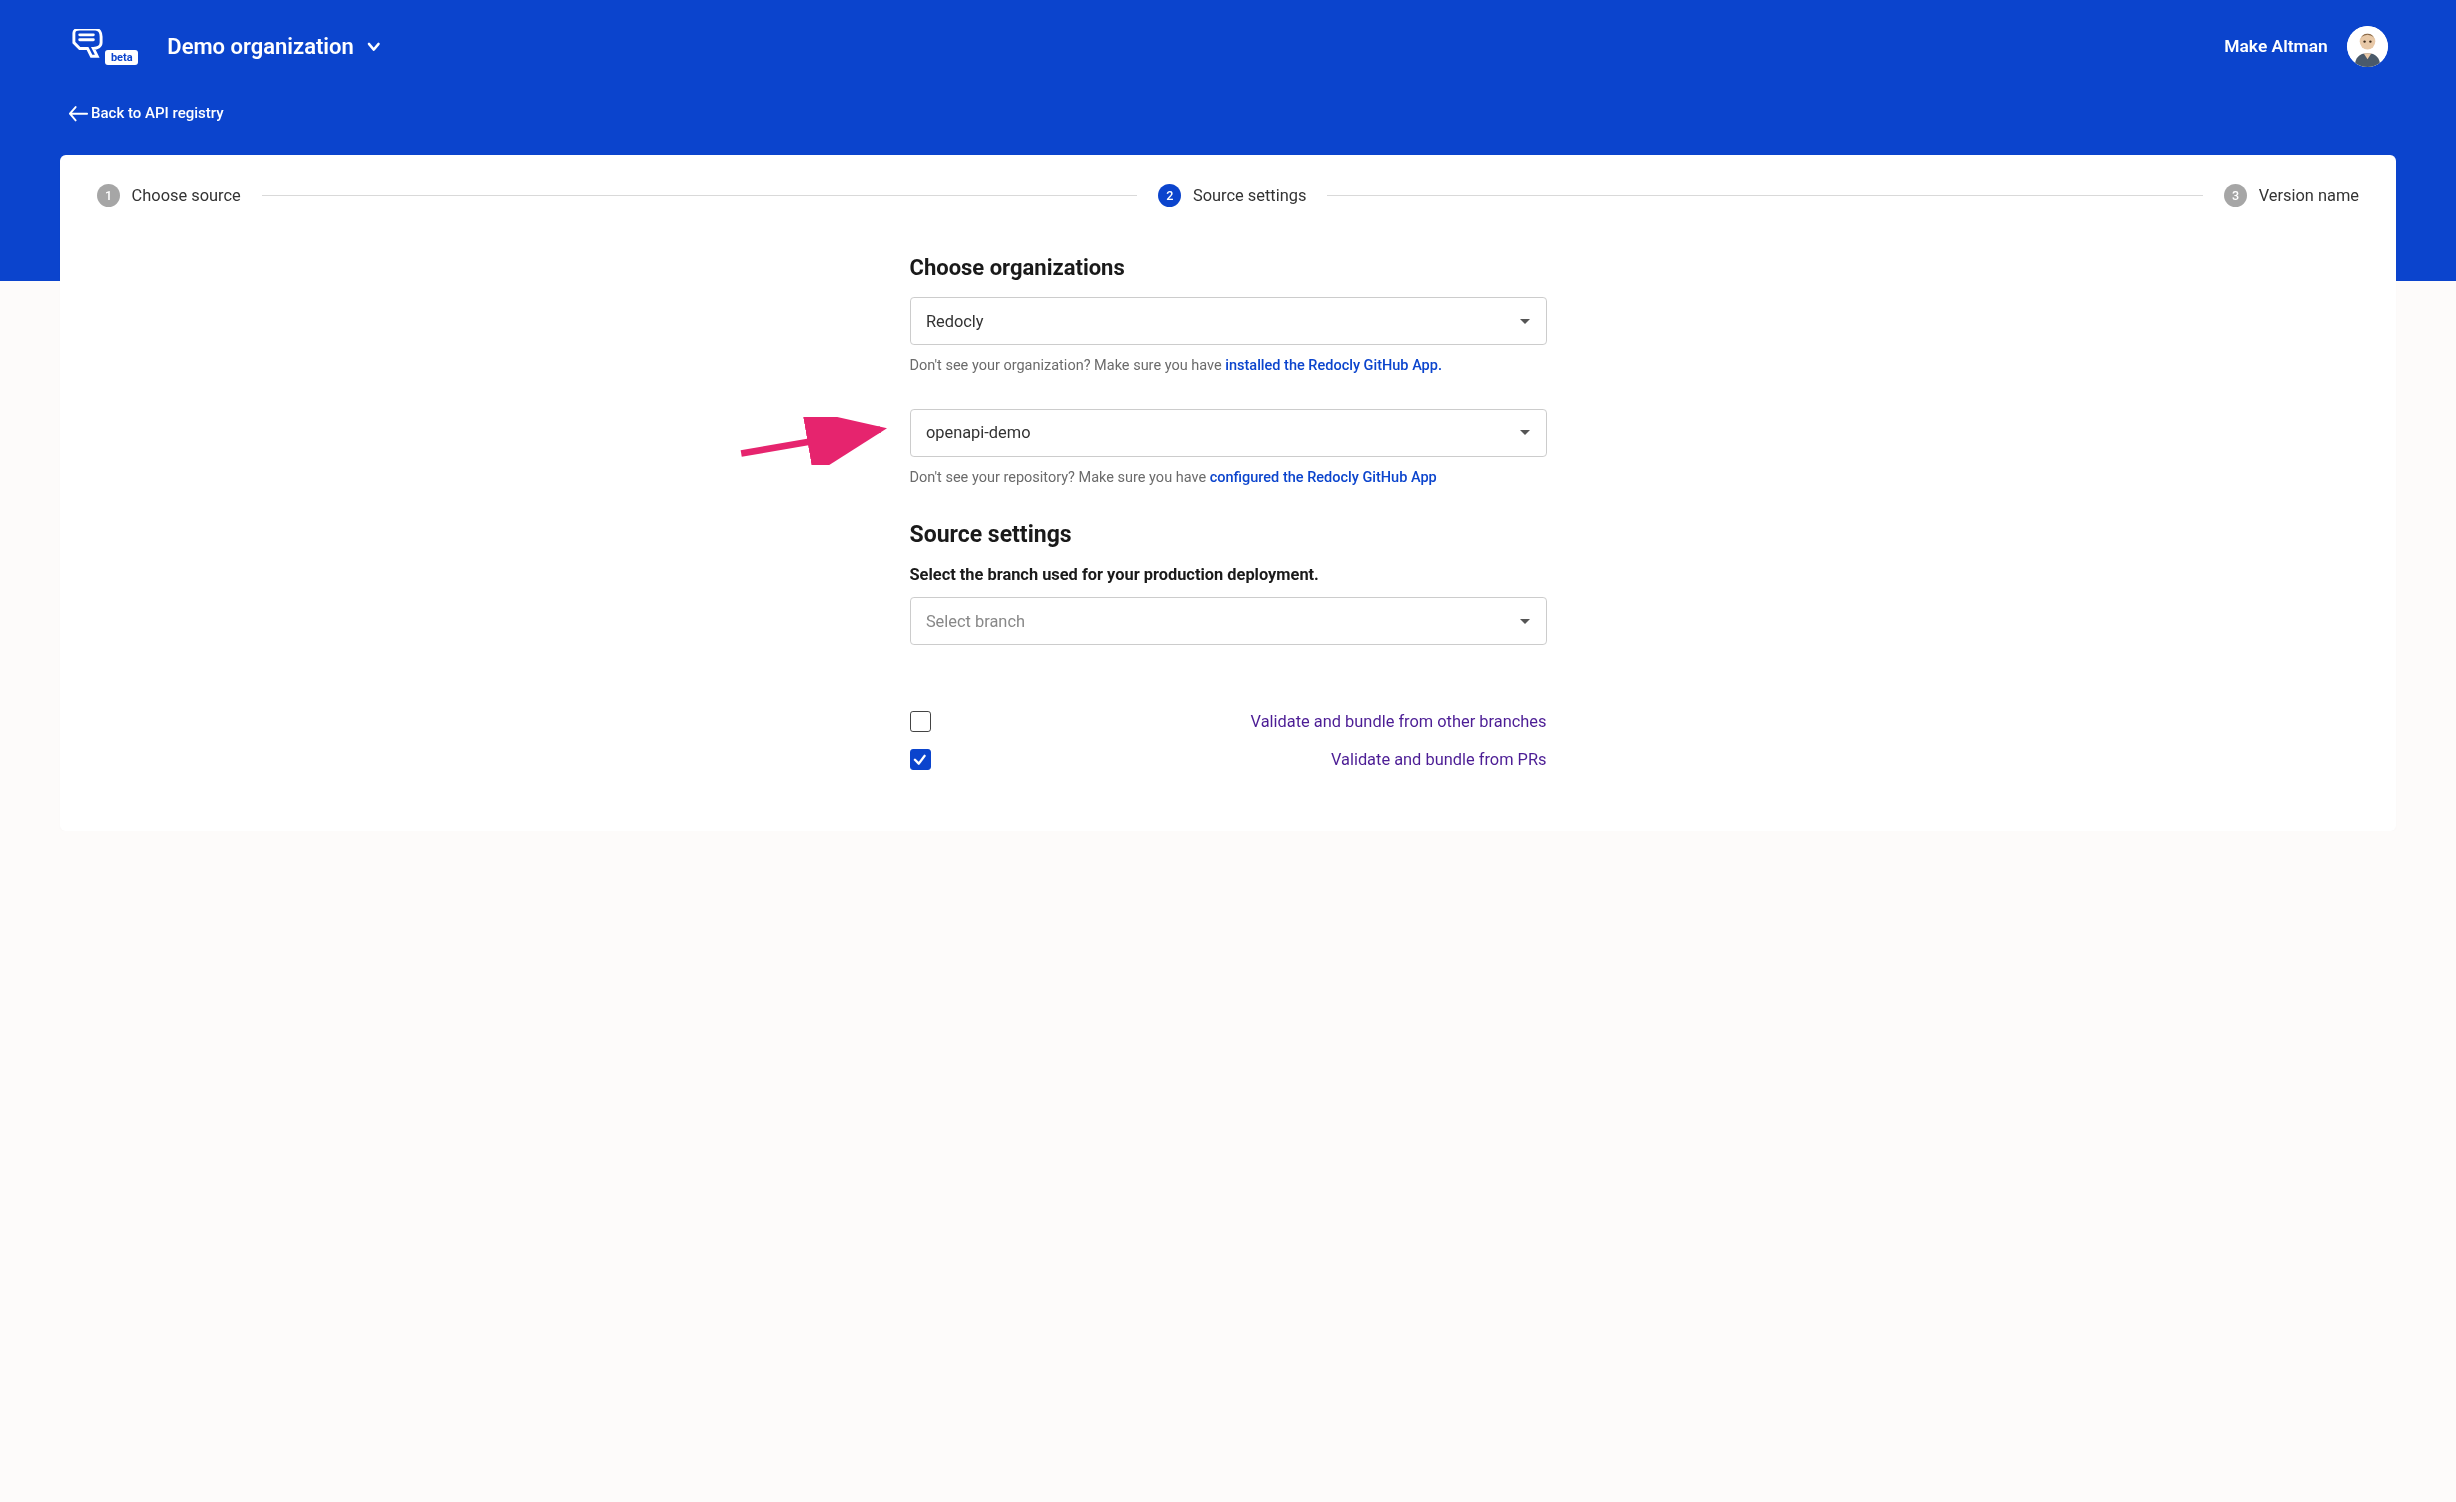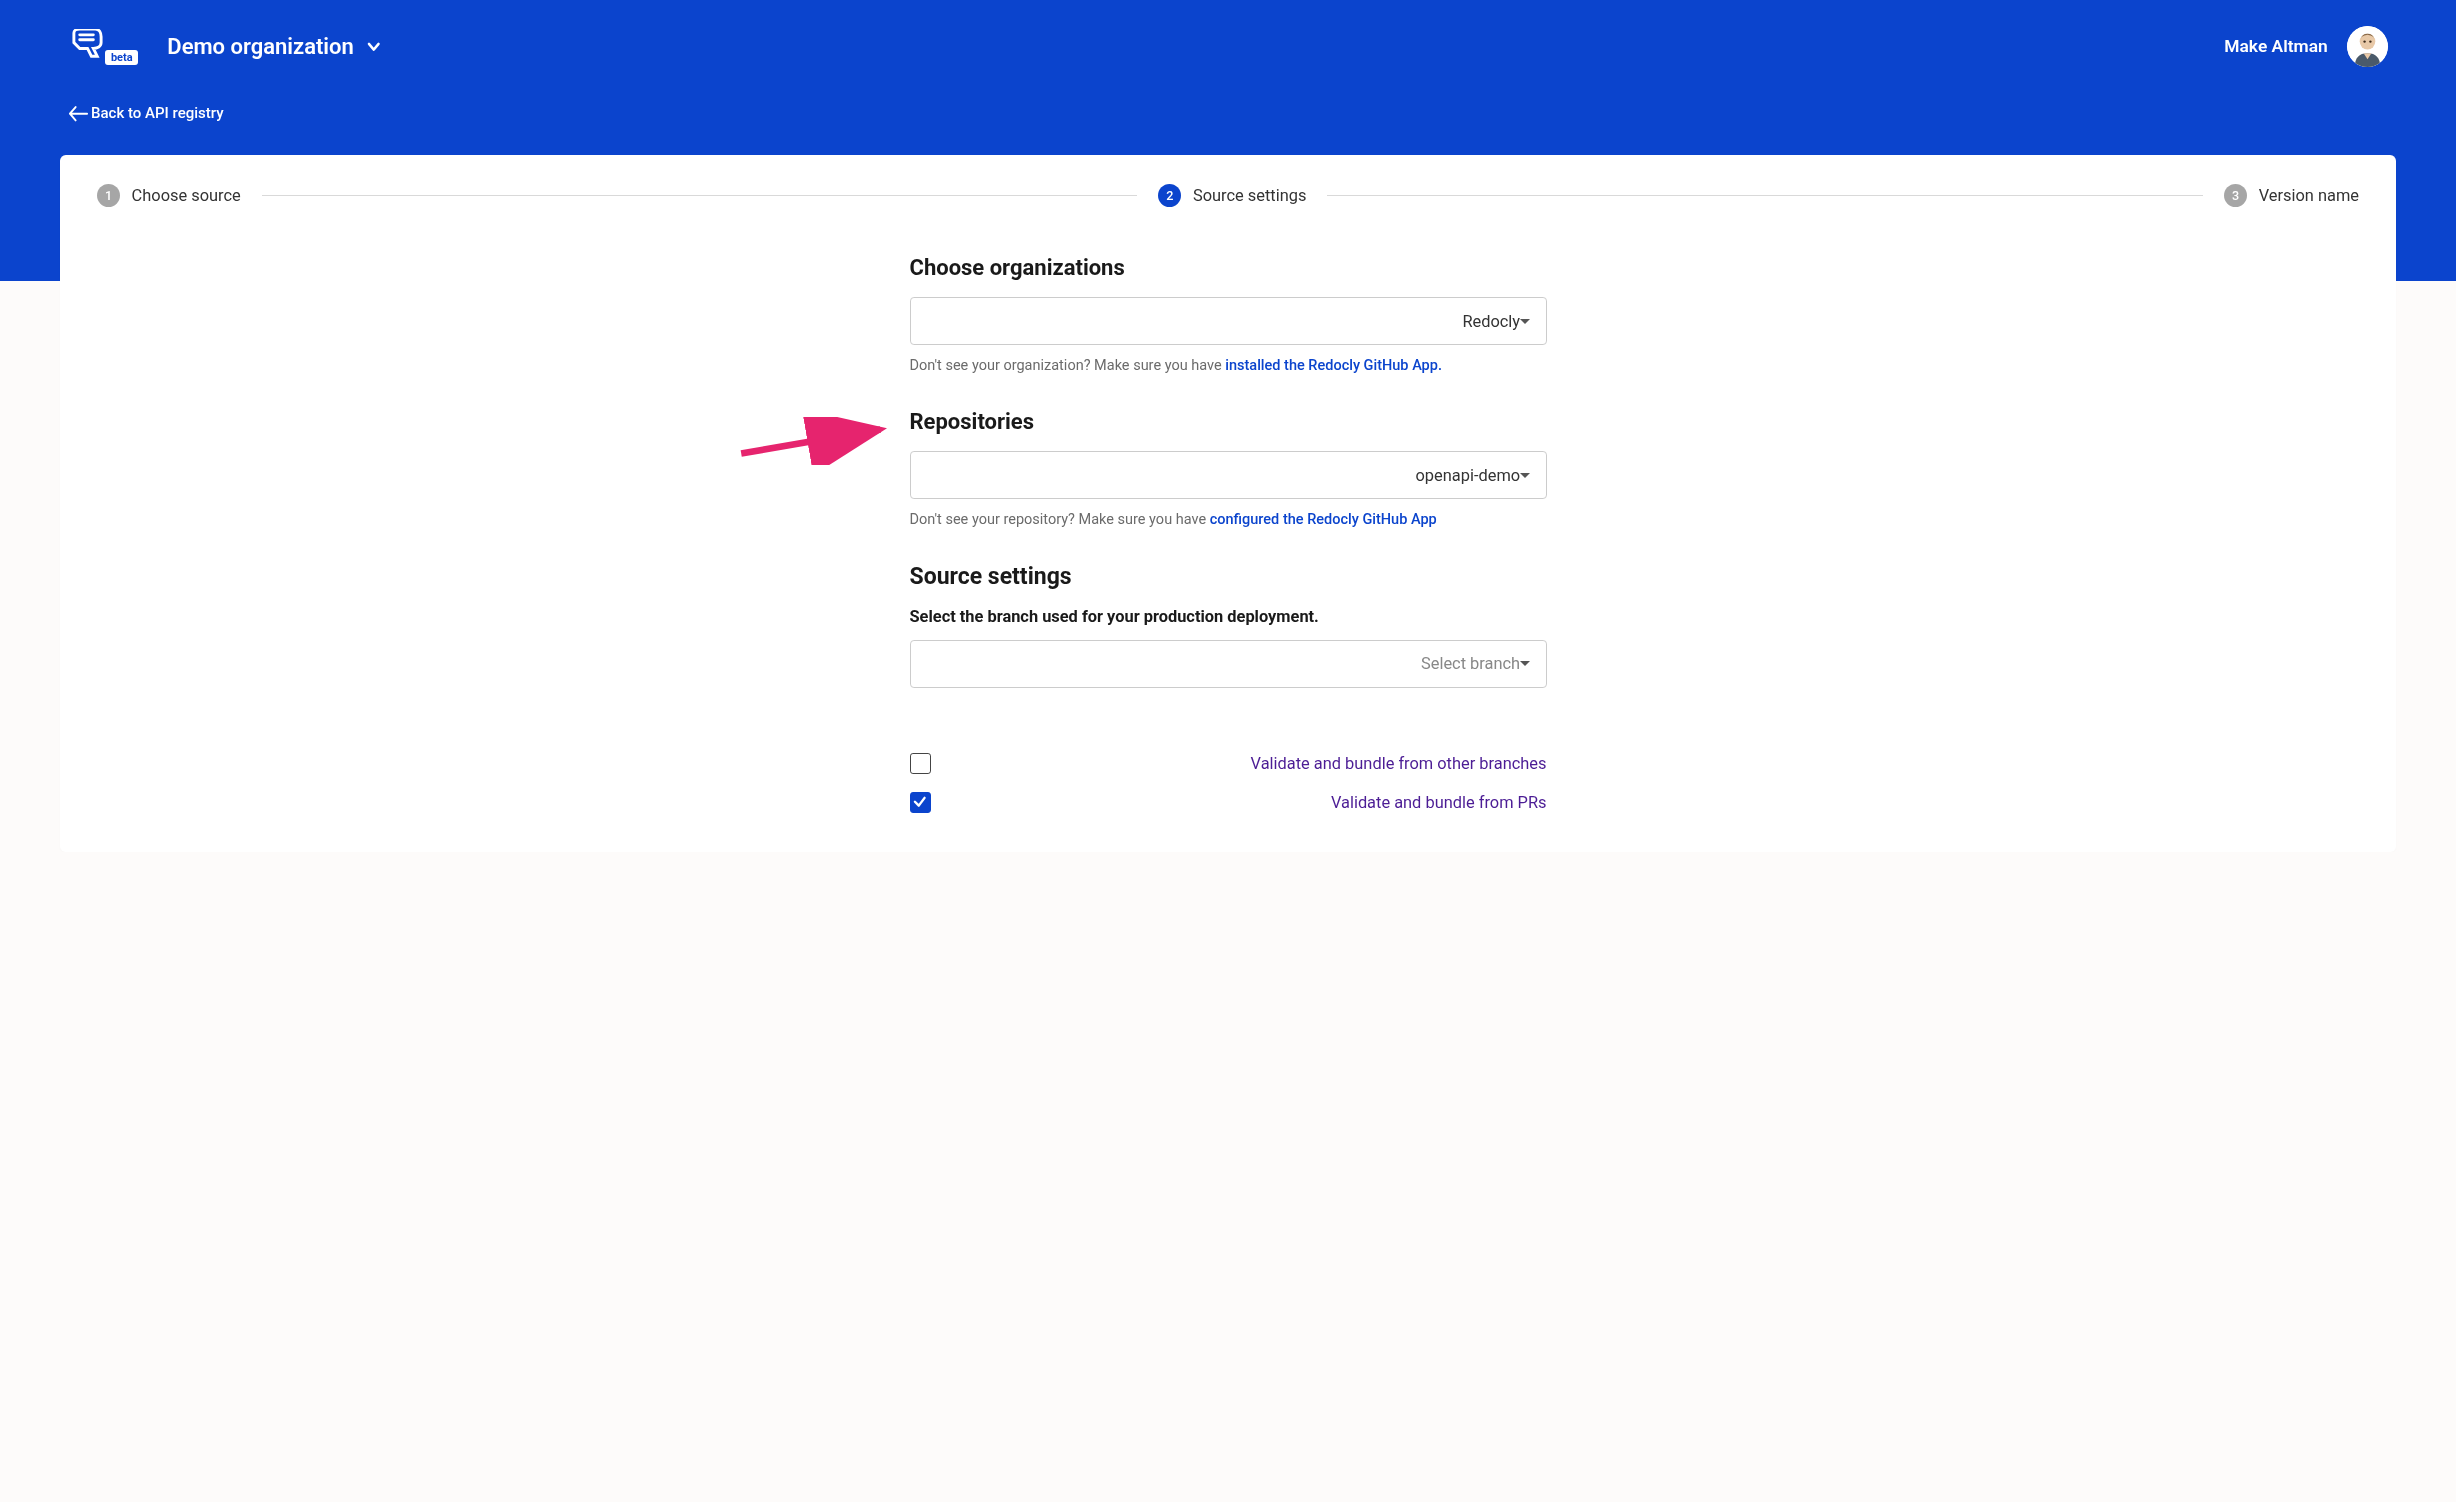--- a/index.html
+++ b/index.html
@@ -135,21 +135,21 @@
     .select-box {
       width: 100%;
       border: 1px solid #ccc;
       border-radius: 3.9px;
       padding: 13.5px 15.4px;
       font-size: 16.4px;
       color: #333;
       background: #fff;
       display: flex;
       align-items: center;
-      justify-content: flex-end;
+      justify-content: space-between;
       cursor: pointer;
     }
     .select-box .placeholder { color: #888; }
     .select-caret {
       width: 0; height: 0;
       border-left: 5.8px solid transparent;
       border-right: 5.8px solid transparent;
       border-top: 5.8px solid #555;
     }
 
@@ -279,21 +279,20 @@
 
     <div class="section-title">Choose organizations</div>
     <div class="select-box">
       <span>Redocly</span>
       <div class="select-caret"></div>
     </div>
     <div class="hint">
       <span>Don't see your organization? Make sure you have </span><a href="#">installed the Redocly GitHub App.</a>
     </div>
 
-    <div class="section-title">Repositories</div>
     <div class="select-box">
       <span>openapi-demo</span>
       <div class="select-caret"></div>
     </div>
     <div class="hint">
       <span>Don't see your repository? Make sure you have </span><a href="#">configured the Redocly GitHub App</a>
     </div>
 
     <div class="section-title big" style="margin-top:19.3px;">Source settings</div>
 

